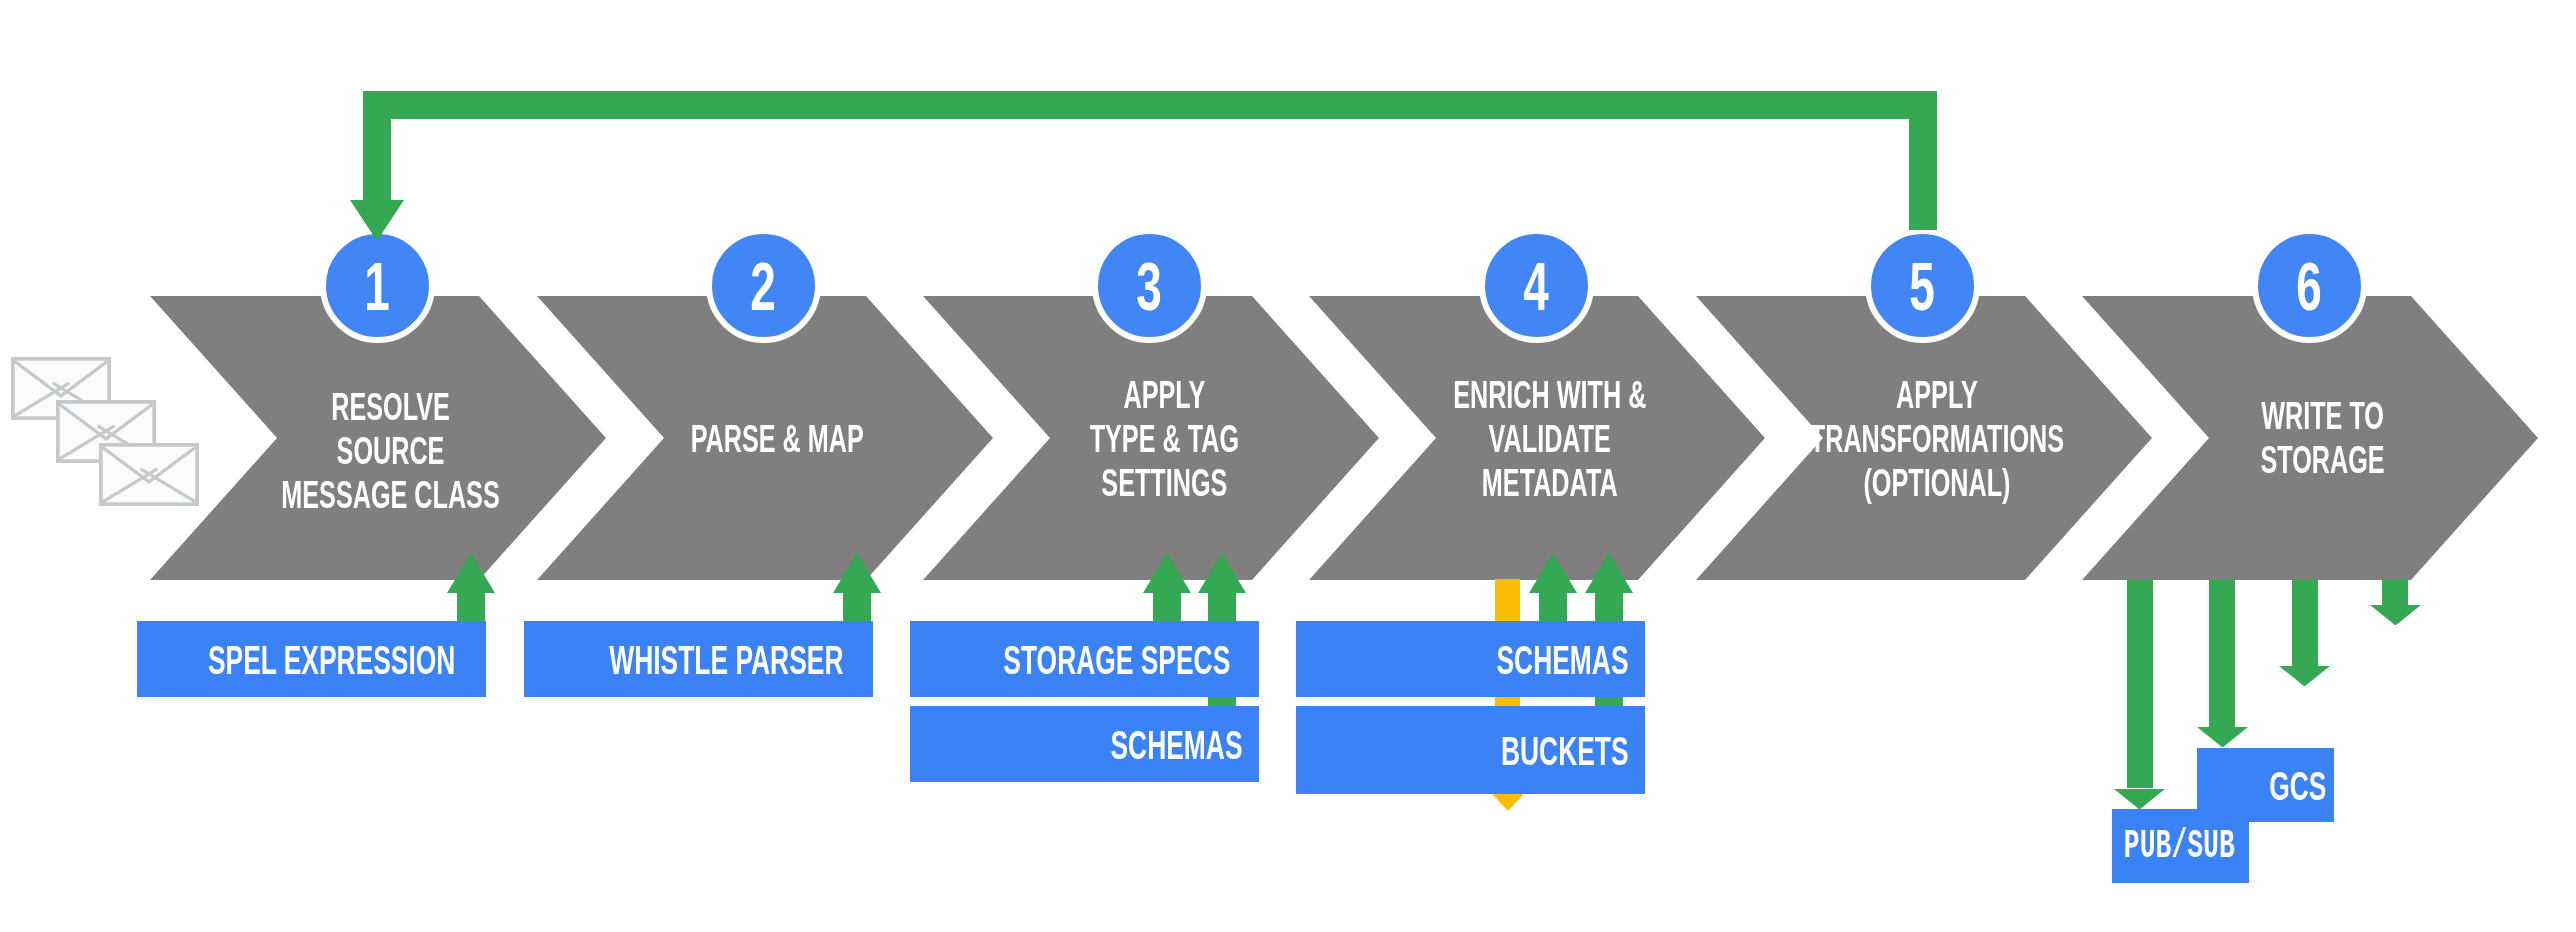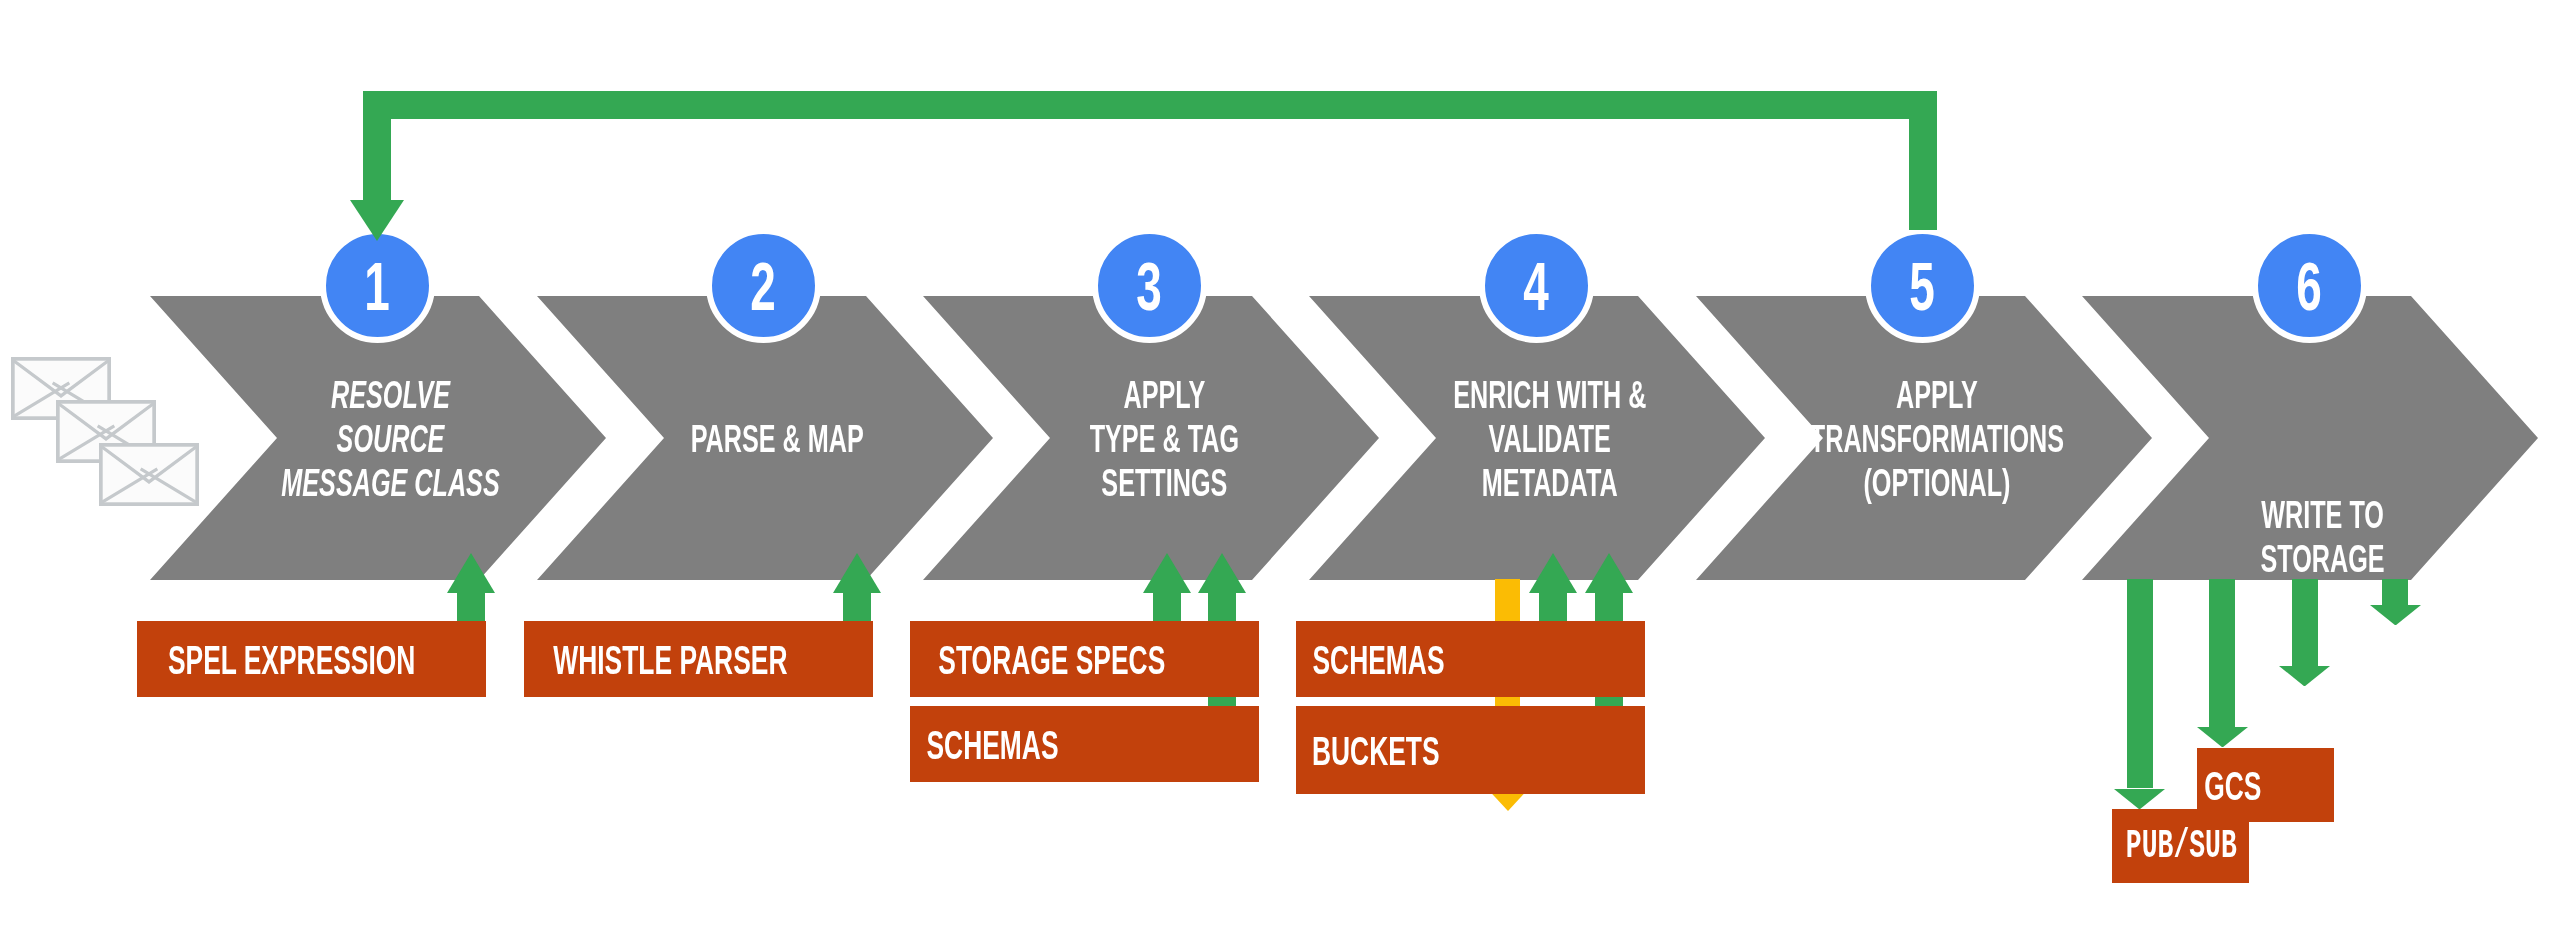--- a/index.html
+++ b/index.html
@@ -9,38 +9,38 @@
   .chevron{background:#7f7f7f;z-index:10;}
   .circle{box-sizing:border-box;width:115px;height:115px;border-radius:50%;
           border:6.5px solid #ffffff;background:#4285f4;z-index:20;
           display:flex;align-items:center;justify-content:center;}
   .circle-num{color:#ffffff;font-weight:bold;font-size:54px;line-height:1;
               display:inline-block;transform:scale(0.85,1.28);}
   .step-label{z-index:12;display:flex;align-items:center;justify-content:center;
               text-align:center;pointer-events:none;}
   .step-label-inner{color:#ffffff;font-weight:bold;font-size:31.5px;line-height:35px;
               white-space:nowrap;transform:scale(0.80,1.26);}
-  .bluebox{background:#c2410c;display:flex;align-items:center;justify-content:flex-start;z-index:16;}
+  .bluebox{background:#3b82f6;display:flex;align-items:center;justify-content:flex-end;z-index:16;}
   .bluebox .box-label{color:#ffffff;font-weight:bold;font-size:33px;line-height:1;
               white-space:nowrap;display:inline-block;transform:scale(0.80,1.26);}
   .green{background:#34a853;}
   .yellow{background:#fbbc04;}
   .head-up{clip-path:polygon(50% 0,0 100%,100% 100%);}
   .head-down{clip-path:polygon(0 0,100% 0,50% 100%);}
   .loop{z-index:30;}
   .arrow{z-index:15;}
   .outbox{z-index:14;}
   .env{z-index:5;}
 </style>
 </head>
 <body>
 
 <div id="canvas">
     <div class="abs chevron" style="left: 150px; top: 296px; width: 456px; height: 284px; clip-path: polygon(0px 0px, 329px 0px, 456px 142px, 329px 284px, 0px 284px, 127px 142px);"></div>
-    <div class="abs step-label" style="left: 215px; top: 296px; width: 352px; height: 284px; font-style: italic;">
+    <div class="abs step-label" style="left: 215px; top: 308px; width: 352px; height: 284px;">
       <div class="step-label-inner">
         <div>RESOLVE</div>
         <div>SOURCE</div>
         <div>MESSAGE CLASS</div>
       </div>
     </div>
     <div class="abs circle" style="left: 320px; top: 228px;">
       <span class="circle-num">1</span>
     </div>
     <div class="abs chevron" style="left: 537px; top: 296px; width: 456px; height: 284px; clip-path: polygon(0px 0px, 329px 0px, 456px 142px, 329px 284px, 0px 284px, 127px 142px);"></div>
@@ -79,21 +79,21 @@
       <div class="step-label-inner">
         <div>APPLY</div>
         <div>TRANSFORMATIONS</div>
         <div>(OPTIONAL)</div>
       </div>
     </div>
     <div class="abs circle" style="left: 1865px; top: 228px;">
       <span class="circle-num">5</span>
     </div>
     <div class="abs chevron" style="left: 2082px; top: 296px; width: 456px; height: 284px; clip-path: polygon(0px 0px, 329px 0px, 456px 142px, 329px 284px, 0px 284px, 127px 142px);"></div>
-    <div class="abs step-label" style="left: 2147px; top: 288px; width: 352px; height: 284px; align-items: flex-end;">
+    <div class="abs step-label" style="left: 2147px; top: 296px; width: 352px; height: 284px;">
       <div class="step-label-inner">
         <div>WRITE TO</div>
         <div>STORAGE</div>
       </div>
     </div>
     <div class="abs circle" style="left: 2252px; top: 228px;">
       <span class="circle-num">6</span>
     </div>
     <div class="abs bluebox" style="left: 137px; top: 621px; width: 349px; height: 76px;">
       <span class="box-label">SPEL EXPRESSION</span>

